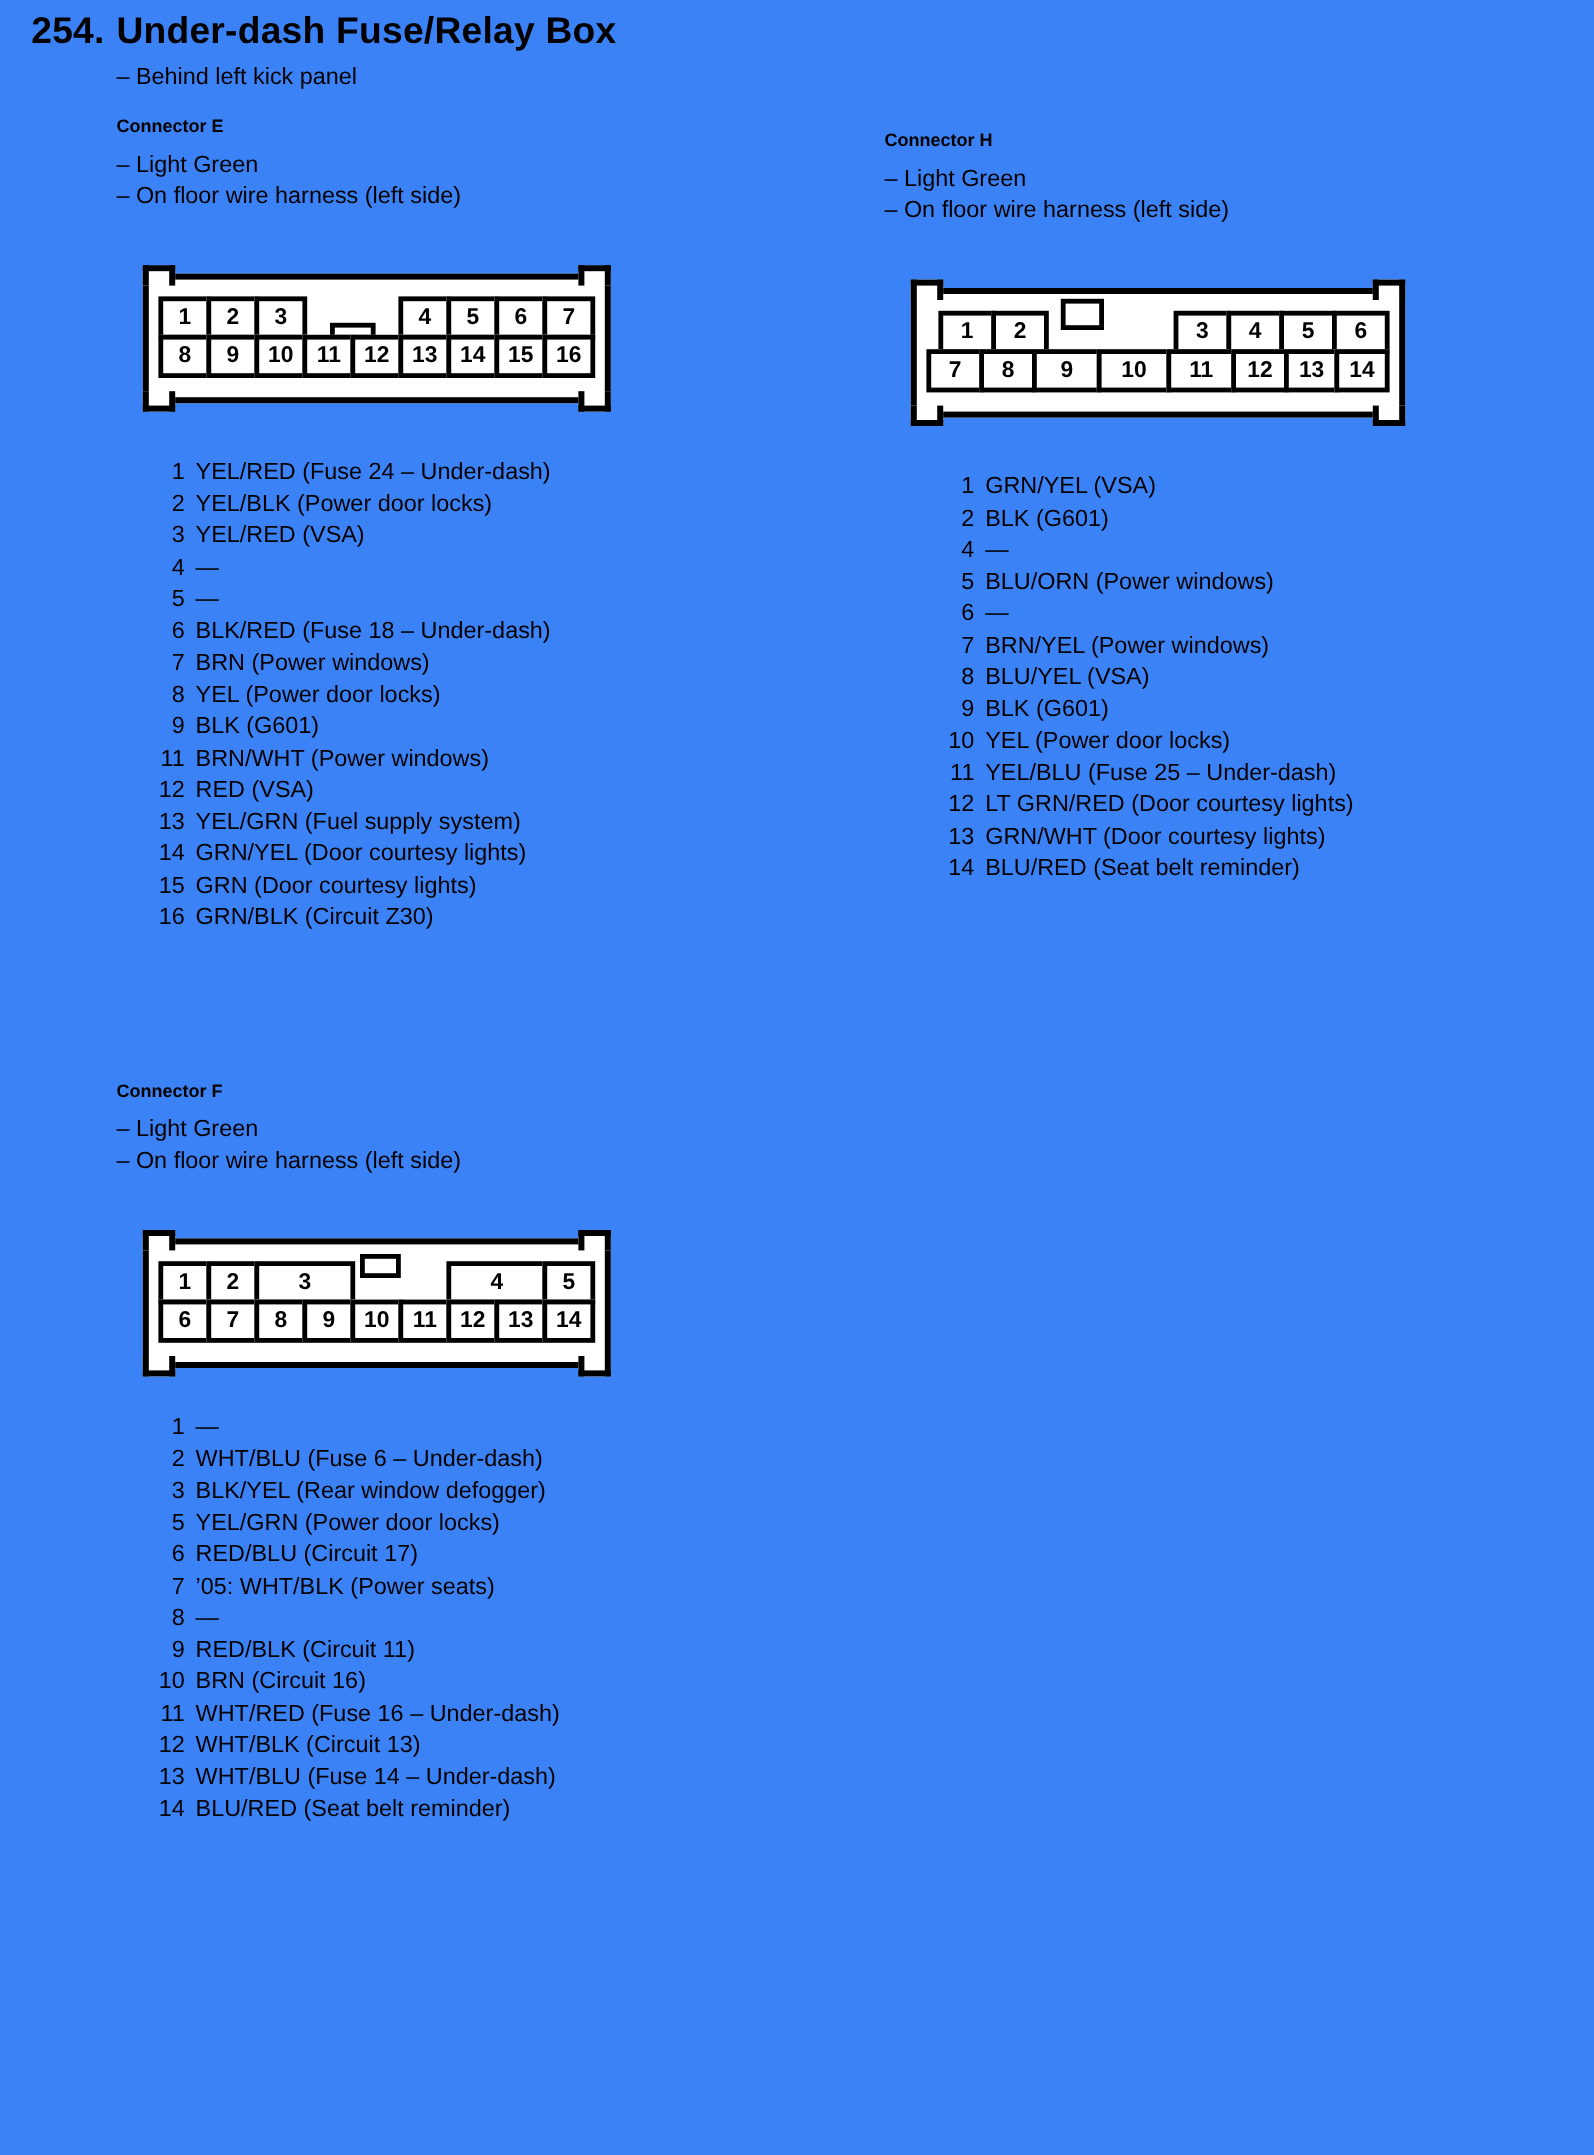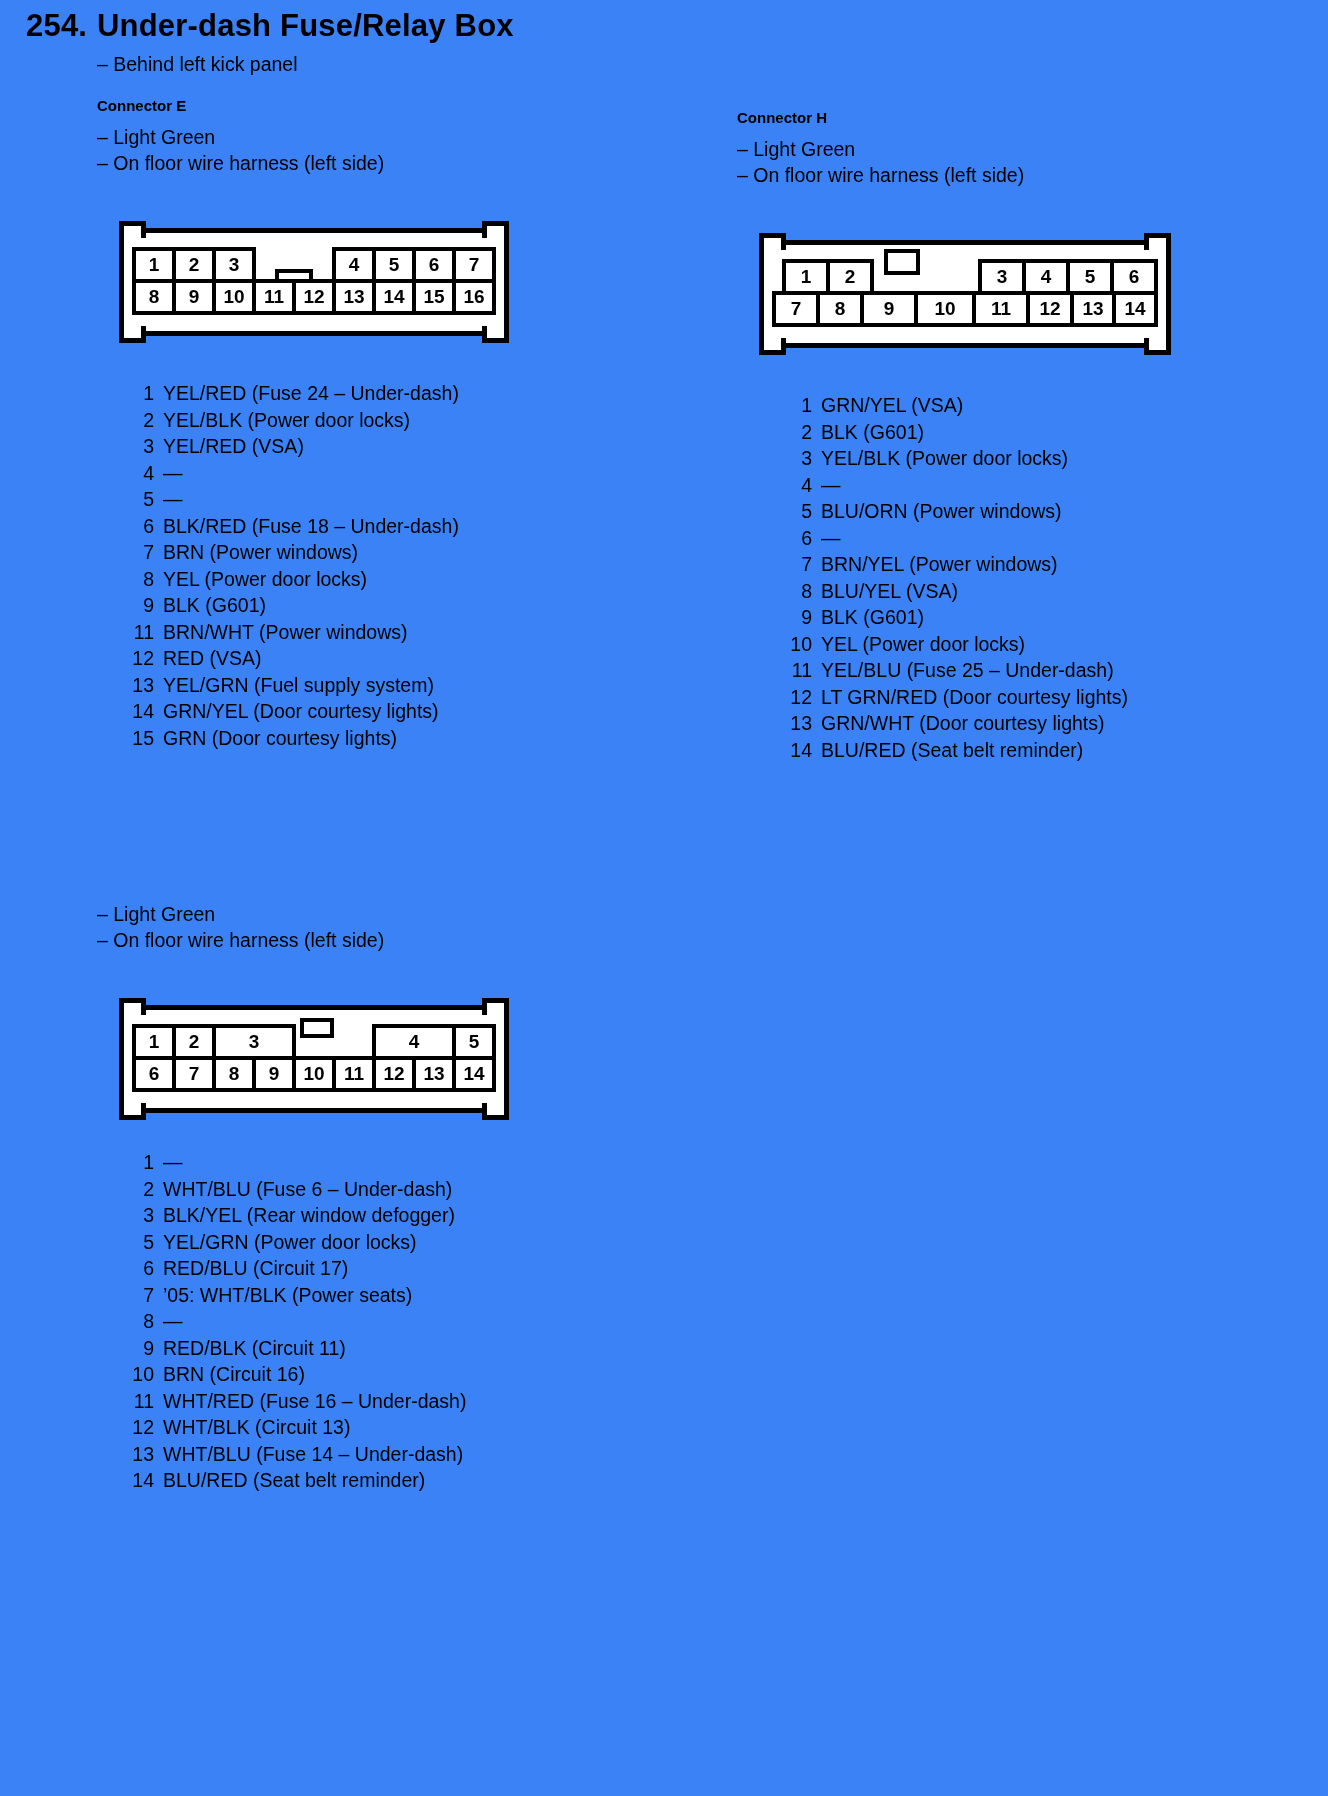--- a/index.html
+++ b/index.html
@@ -100,20 +100,21 @@
         <div class="pin-line"><span class="pin-num">5</span><span class="pin-desc">—</span></div>
         <div class="pin-line"><span class="pin-num">6</span><span class="pin-desc">BLK/RED (Fuse 18 – Under-dash)</span></div>
         <div class="pin-line"><span class="pin-num">7</span><span class="pin-desc">BRN (Power windows)</span></div>
         <div class="pin-line"><span class="pin-num">8</span><span class="pin-desc">YEL (Power door locks)</span></div>
         <div class="pin-line"><span class="pin-num">9</span><span class="pin-desc">BLK (G601)</span></div>
         <div class="pin-line"><span class="pin-num">11</span><span class="pin-desc">BRN/WHT (Power windows)</span></div>
         <div class="pin-line"><span class="pin-num">12</span><span class="pin-desc">RED (VSA)</span></div>
         <div class="pin-line"><span class="pin-num">13</span><span class="pin-desc">YEL/GRN (Fuel supply system)</span></div>
         <div class="pin-line"><span class="pin-num">14</span><span class="pin-desc">GRN/YEL (Door courtesy lights)</span></div>
         <div class="pin-line"><span class="pin-num">15</span><span class="pin-desc">GRN (Door courtesy lights)</span></div>
+        <div class="pin-line"><span class="pin-num">16</span><span class="pin-desc">GRN/BLK (Circuit Z30)</span></div>
       </div>
   </section>
 
   <section class="connector-section pos-h">
     <h2 class="conn-heading">Connector H</h2>
     <div class="conn-note">– Light Green</div>
     <div class="conn-note">– On floor wire harness (left side)</div>
     <div class="conn-drawing"><div class="housing"><div class="ctab tl"></div><div class="ctab tr"></div><div class="ctab bl"></div><div class="ctab br"></div><div class="conn-row top" style="padding-left: 10px;">
             <div class="pin-cell" style="width: 48px;">1</div>
             <div class="pin-cell" style="width: 48px;">2</div>
@@ -130,36 +131,36 @@
             <div class="pin-cell" style="width: 58px;">9</div>
             <div class="pin-cell" style="width: 62px;">10</div>
             <div class="pin-cell" style="width: 58px;">11</div>
             <div class="pin-cell" style="width: 48px;">12</div>
             <div class="pin-cell" style="width: 46px;">13</div>
             <div class="pin-cell" style="width: 46px;">14</div>
           </div></div></div>
     <div class="pin-list">
         <div class="pin-line"><span class="pin-num">1</span><span class="pin-desc">GRN/YEL (VSA)</span></div>
         <div class="pin-line"><span class="pin-num">2</span><span class="pin-desc">BLK (G601)</span></div>
-        <div class="pin-line"><span class="pin-num">3</span><span class="pin-desc">YEL/BLK (Power door locks)</span></div>
         <div class="pin-line"><span class="pin-num">4</span><span class="pin-desc">—</span></div>
         <div class="pin-line"><span class="pin-num">5</span><span class="pin-desc">BLU/ORN (Power windows)</span></div>
         <div class="pin-line"><span class="pin-num">6</span><span class="pin-desc">—</span></div>
         <div class="pin-line"><span class="pin-num">7</span><span class="pin-desc">BRN/YEL (Power windows)</span></div>
         <div class="pin-line"><span class="pin-num">8</span><span class="pin-desc">BLU/YEL (VSA)</span></div>
         <div class="pin-line"><span class="pin-num">9</span><span class="pin-desc">BLK (G601)</span></div>
         <div class="pin-line"><span class="pin-num">10</span><span class="pin-desc">YEL (Power door locks)</span></div>
         <div class="pin-line"><span class="pin-num">11</span><span class="pin-desc">YEL/BLU (Fuse 25 – Under-dash)</span></div>
         <div class="pin-line"><span class="pin-num">12</span><span class="pin-desc">LT GRN/RED (Door courtesy lights)</span></div>
         <div class="pin-line"><span class="pin-num">13</span><span class="pin-desc">GRN/WHT (Door courtesy lights)</span></div>
         <div class="pin-line"><span class="pin-num">14</span><span class="pin-desc">BLU/RED (Seat belt reminder)</span></div>
       </div>
   </section>
 
   <section class="connector-section pos-f">
+    <h2 class="conn-heading">Connector F</h2>
     <div class="conn-note">– Light Green</div>
     <div class="conn-note">– On floor wire harness (left side)</div>
     <div class="conn-drawing"><div class="housing"><div class="ctab tl"></div><div class="ctab tr"></div><div class="ctab bl"></div><div class="ctab br"></div><div class="conn-row top">
             <div class="pin-cell" style="width: 44px;">1</div>
             <div class="pin-cell" style="width: 44px;">2</div>
             <div class="pin-cell" style="width: 84px;">3</div>
             <div class="row-gap" style="width: 84px;">
               <div class="key-tab" style="width: 34px; height: 20px; top: -6px; left: 8px;"></div>
             </div>
             <div class="pin-cell" style="width: 84px;">4</div>

